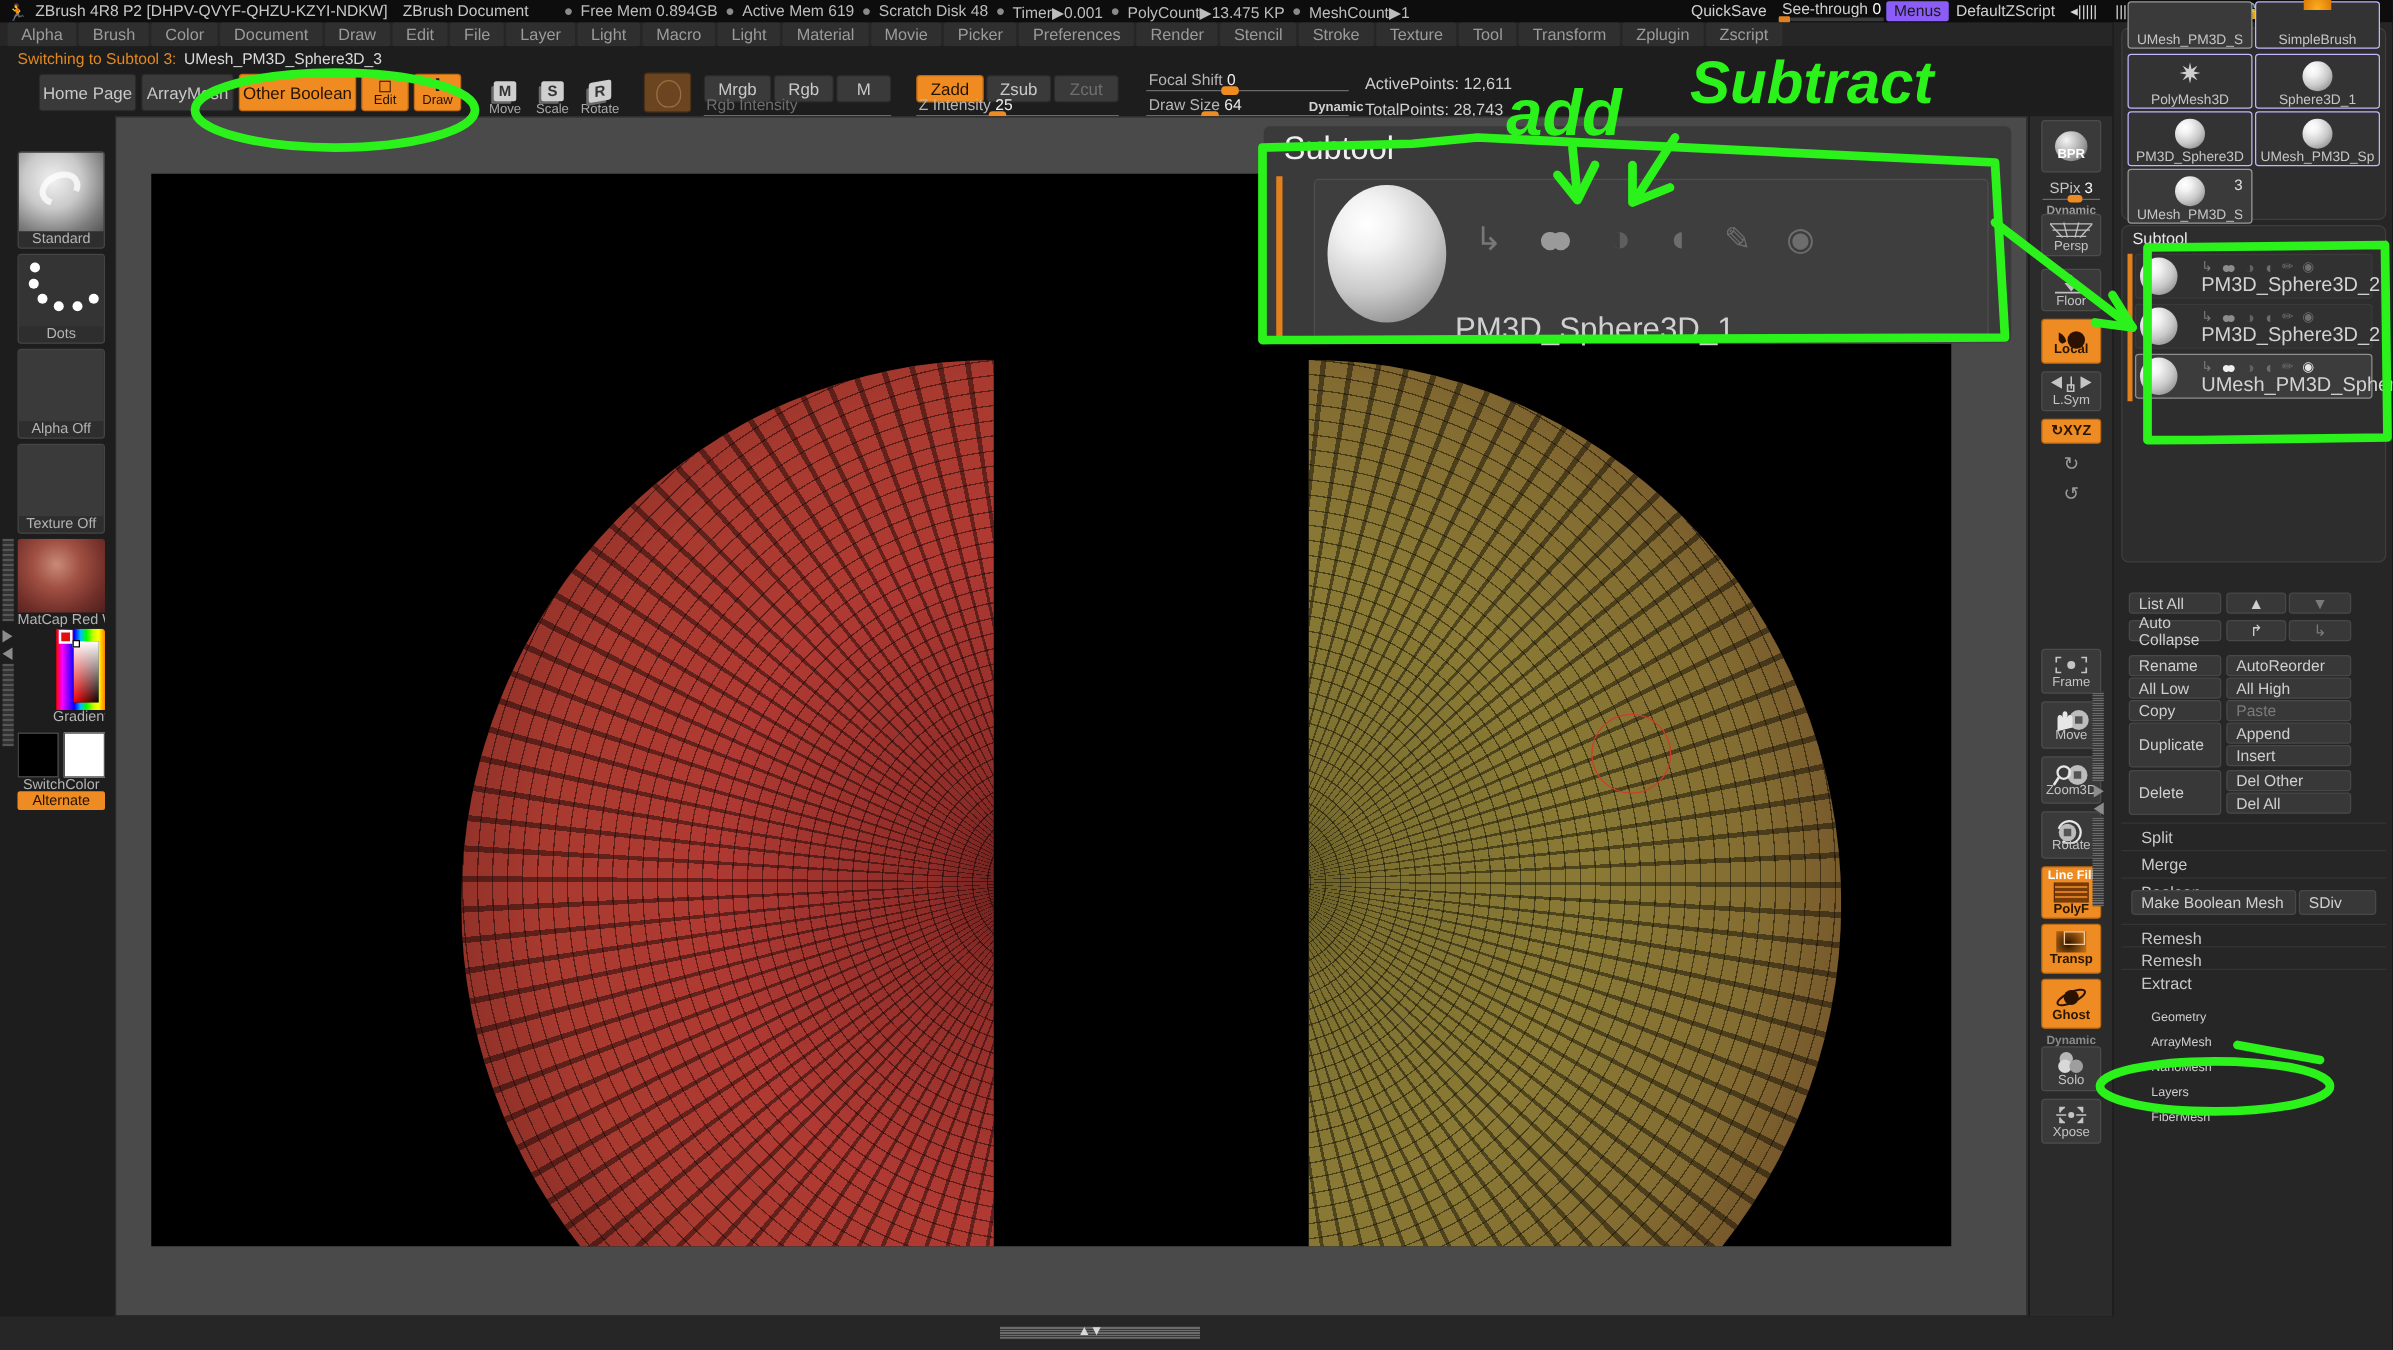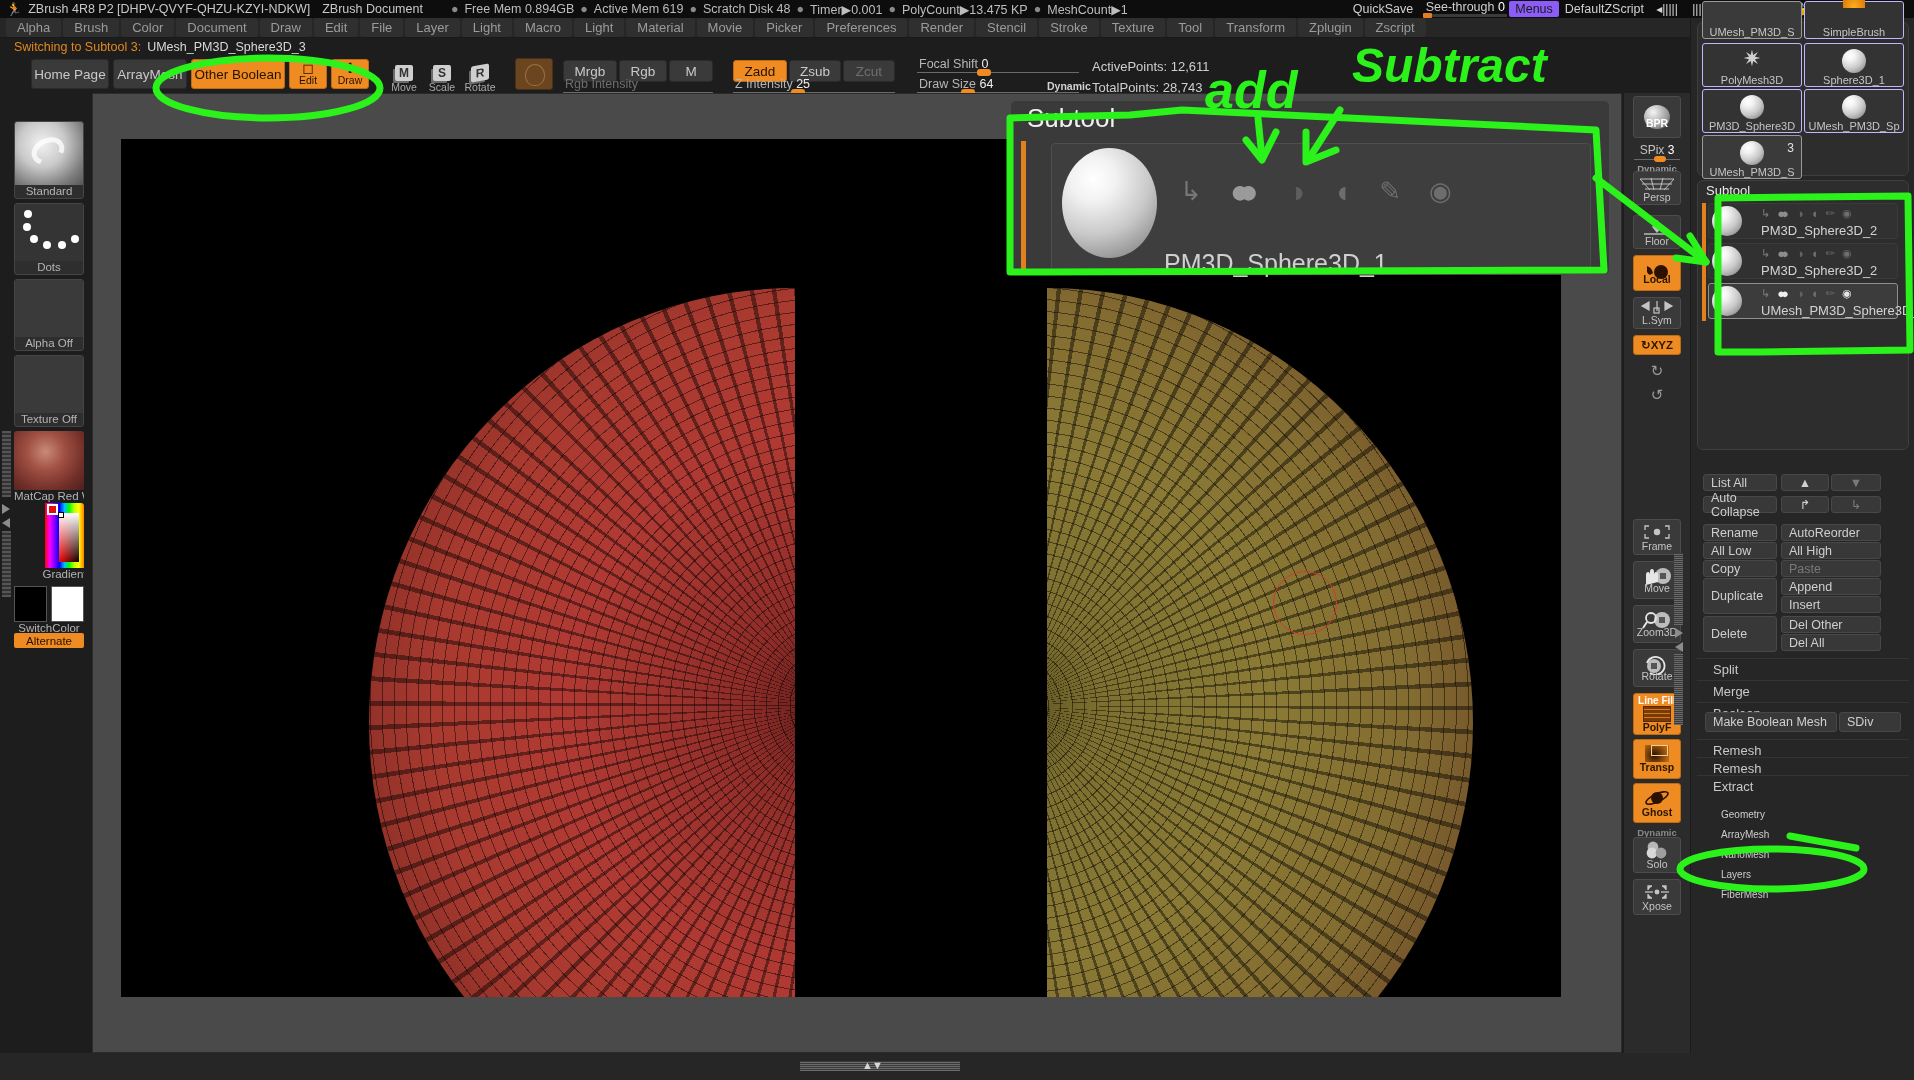--- a/index.html
+++ b/index.html
@@ -94,21 +94,21 @@
   .tool-cell{ position:absolute; width:100px; height:38px; background:#333; border:1px solid #c4b5fd;
               border-radius:3px; display:flex; flex-direction:column; align-items:center; justify-content:flex-end;}
   .tool-cell.sel{ border-color:#9a9a9a; background:#3a3a3a;}
   .tool-cell .cap{ font-size:11px; color:#c5c5c5; white-space:nowrap; overflow:hidden; line-height:12px;}
   .ball{ border-radius:50%; background:radial-gradient(circle at 33% 28%,#fff 0%,#f2f2f2 22%,#c9c9c9 55%,#8e8e8e 85%,#6c6c6c 100%); }
   .panel-title{ font-size:13px; color:#e8e8e8; padding-left:8px;}
   .subtool-box{ position:absolute; left:6px; width:212px; background:#2d2d2d; border:1px solid #3e3e3e; border-radius:6px;}
   .st-row{ position:absolute; left:10px; width:190px; height:36px; background:#313131; border:1px solid #3a3a3a;
            border-radius:3px;}
   .st-row.sel{ background:#3c3c3c; border-color:#8f8f8f;}
-  .st-row .nm{ position:absolute; left:52px; bottom:0px; font-size:13px; color:#d3d3d3; white-space:nowrap;}
+  .st-row .nm{ position:absolute; left:52px; bottom:0px; font-size:16px; color:#d3d3d3; white-space:nowrap;}
   .st-icons{ position:absolute; left:52px; top:2px; display:flex; gap:7px; align-items:center;}
   .st-orange{ position:absolute; left:4px; width:4px; background:#e2801e;}
   .pbtn{ position:absolute; background:#383838; border:1px solid #484848; border-radius:3px;
          color:#cfcfcf; font-size:12.5px; display:flex; align-items:center; padding-left:7px;}
   .pbtn.center{ justify-content:center; padding-left:0;}
   .pbtn.dim{ color:#7a7a7a;}
   .prow{ position:absolute; left:6px; width:212px; height:22px; border-top:1px solid #343434;
          display:flex; align-items:center; padding-left:16px; font-size:13px; color:#c9c9c9;}
   .plink{ position:absolute; left:6px; width:212px; height:24px; display:flex; align-items:center;
           padding-left:24px; font-size:10px; color:#cdcdcd;}

